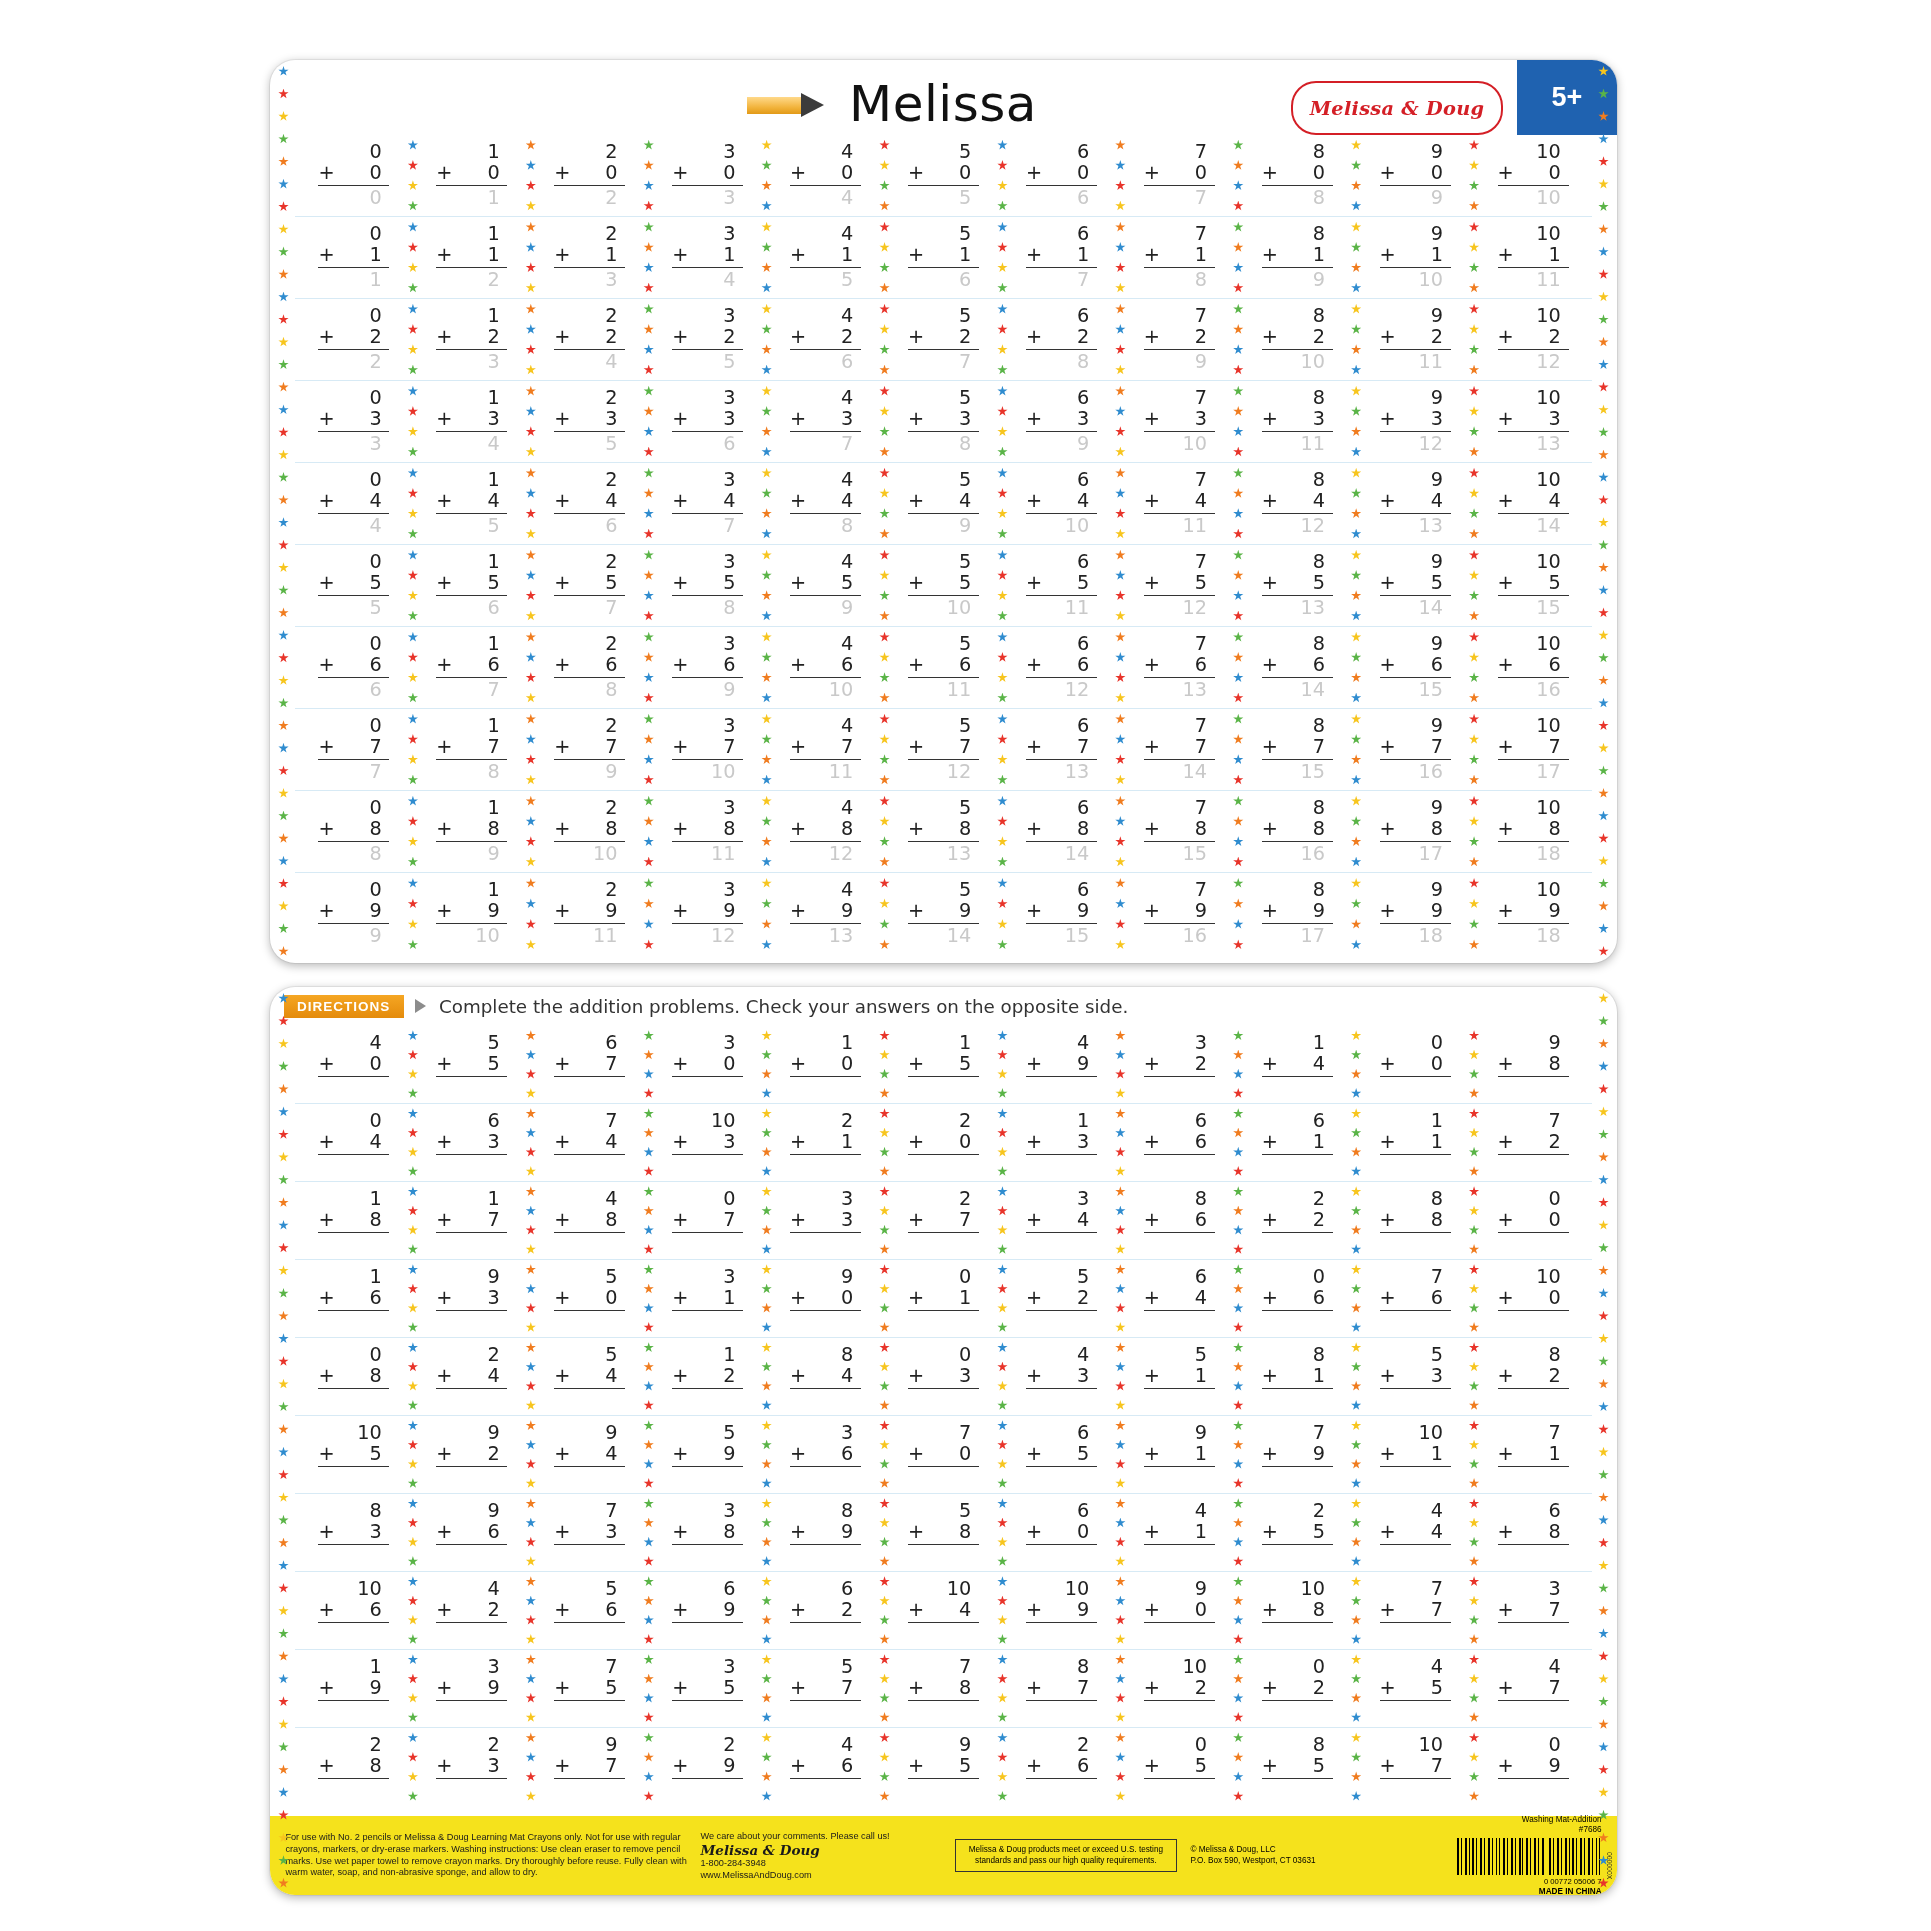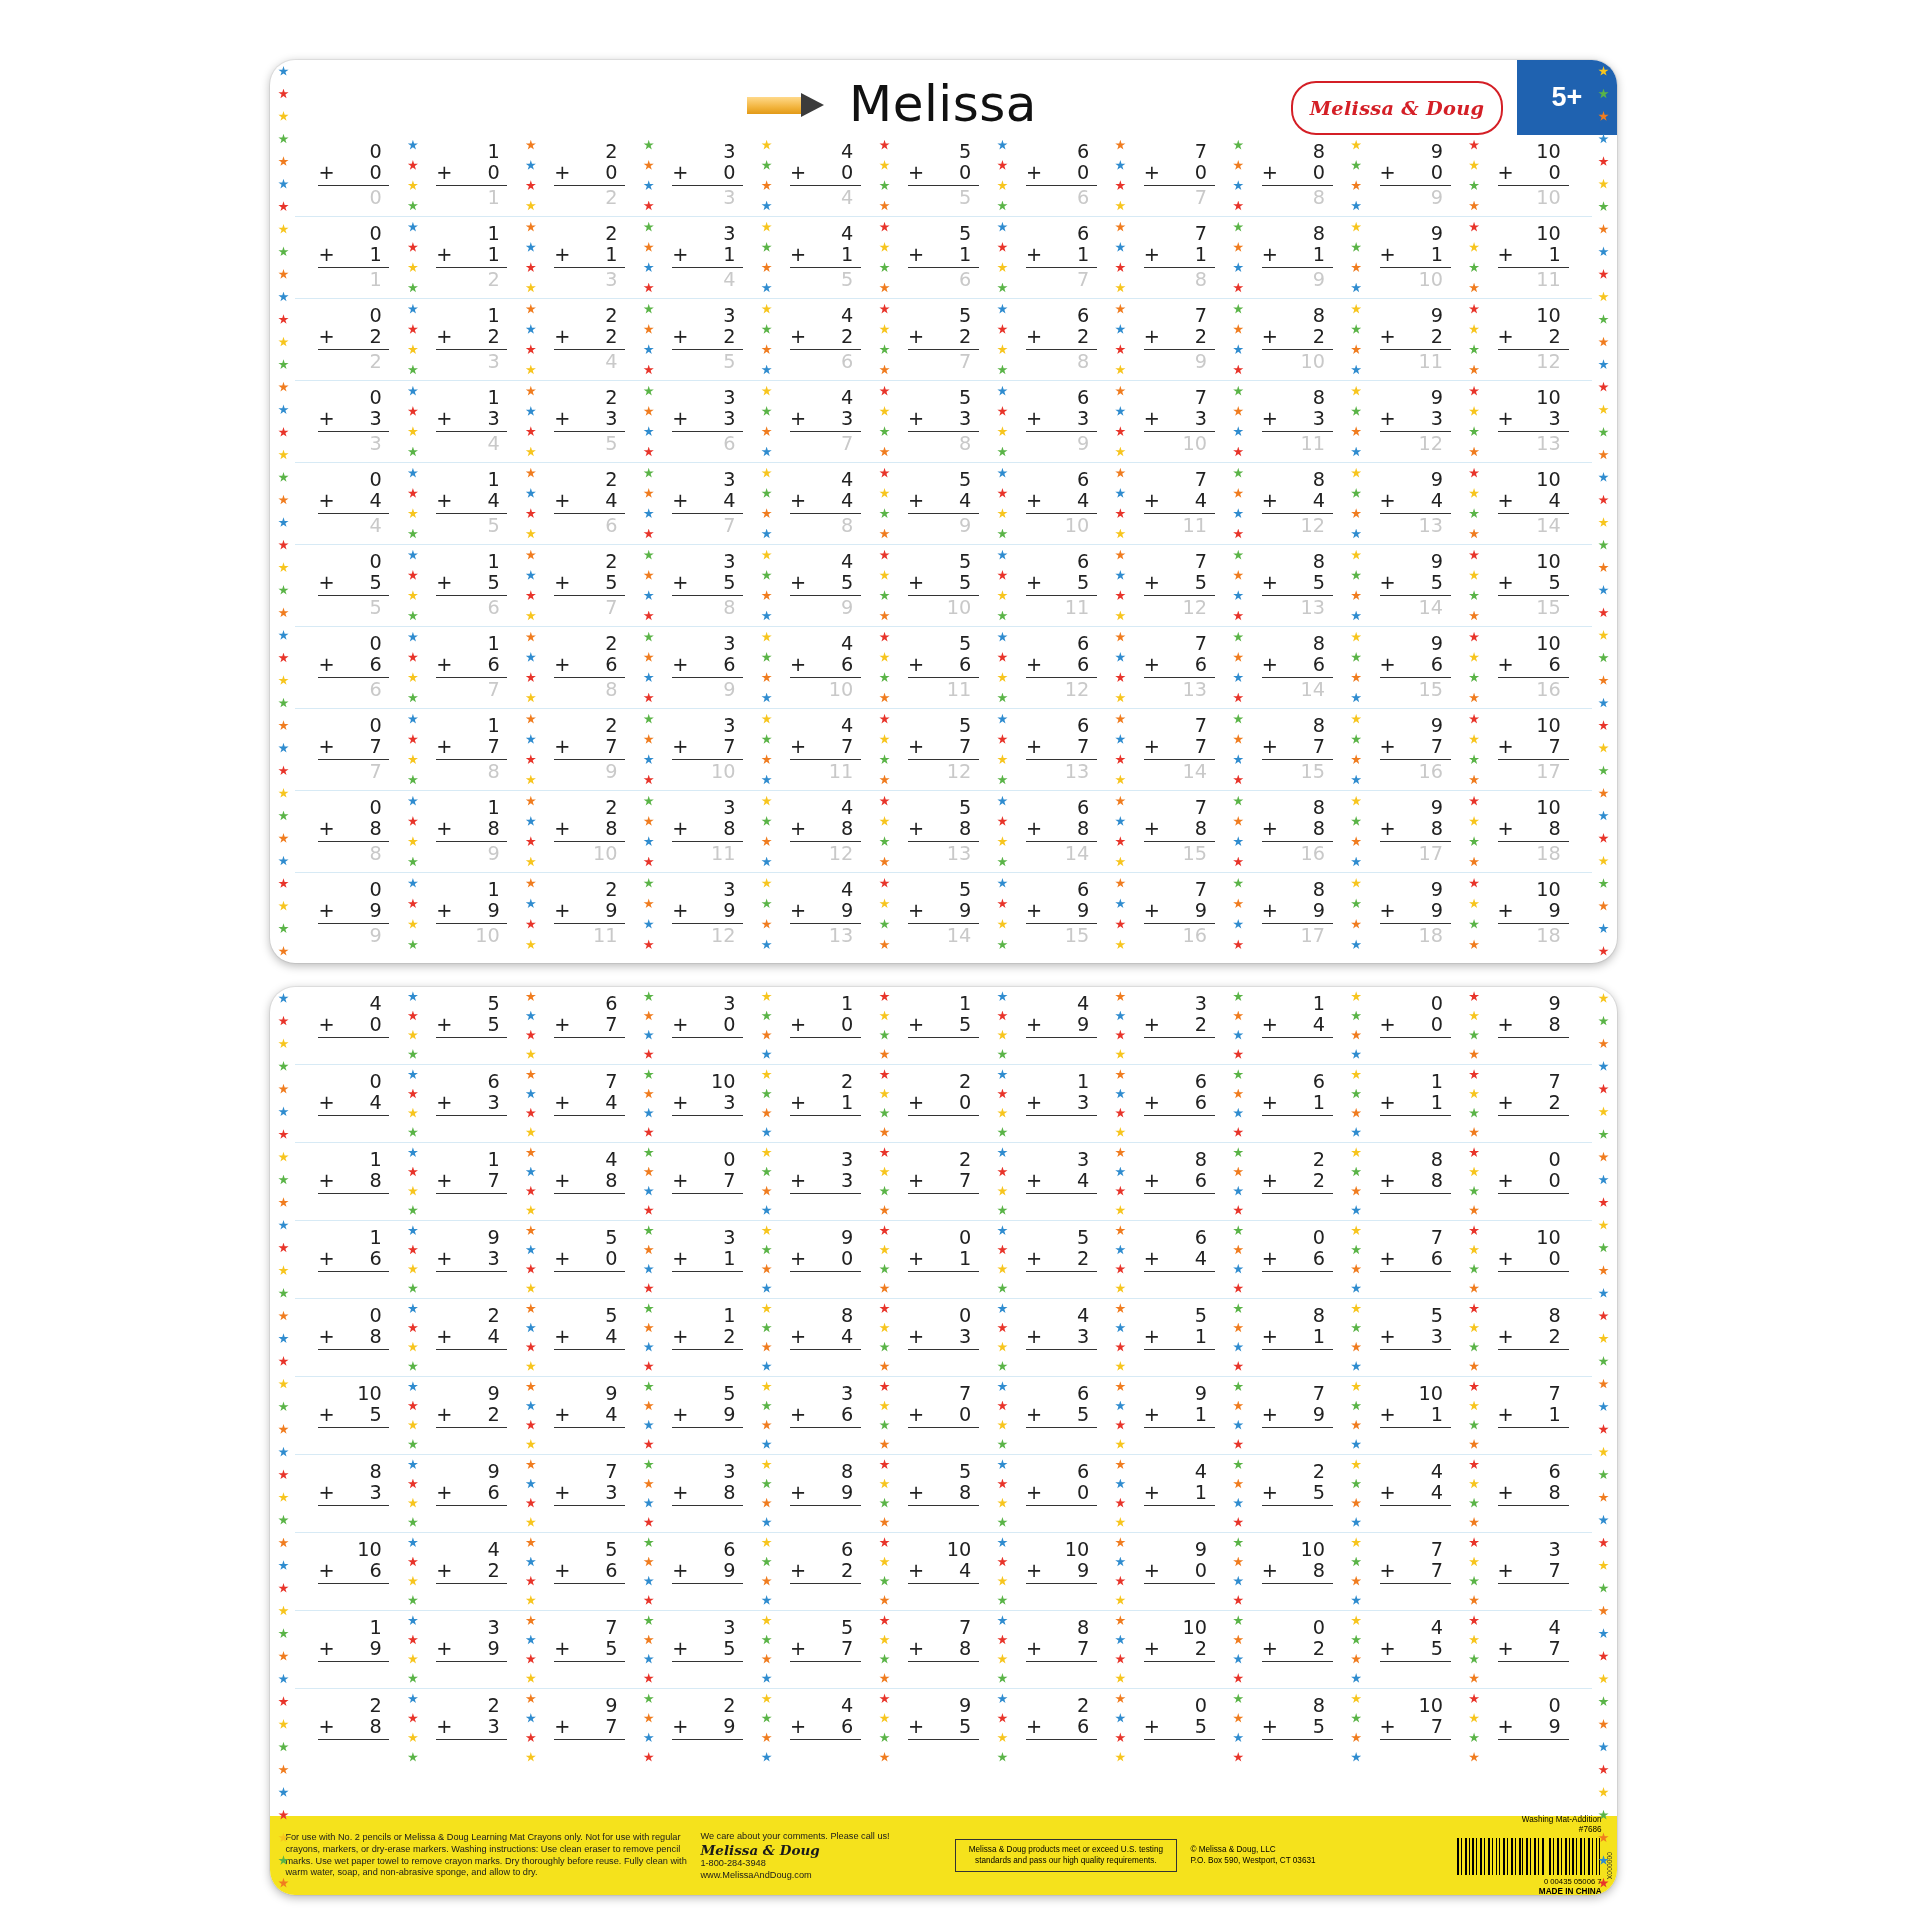--- a/index.html
+++ b/index.html
@@ -2101,20 +2101,25 @@
         <div class="star" style="background: rgb(247, 197, 30);"></div>
         <div class="star" style="background: rgb(90, 180, 71);"></div>
         <div class="star" style="background: rgb(240, 124, 31);"></div>
         <div class="star" style="background: rgb(47, 140, 207);"></div>
         <div class="star" style="background: rgb(232, 52, 42);"></div>
       </div>
     </div>
 
   <div class="mat mat-back">
 
+    <div class="dirbar">
+      <div class="dir-tag">DIRECTIONS</div>
+      <div class="dir-arrow"></div>
+      <div class="dir-text">Complete the addition problems. Check your answers on the opposite side.</div>
+    </div>
 
     <div class="grid grid-back" id="back-grid">
         <div class="row row-back">
           <div class="cell">
             <div class="prob">
               <div class="top">4</div>
               <div class="bot">
                 <span>+</span>
                 <span>0</span>
               </div>
@@ -3952,21 +3957,21 @@
       </div>
       <div class="f-box">Melissa &amp; Doug products meet or exceed U.S. testing standards and pass our high quality requirements.</div>
       <div class="f-addr">
         <div>© Melissa &amp; Doug, LLC</div>
         <div>P.O. Box 590, Westport, CT 03631</div>
       </div>
       <div class="f-right">
         <div class="lbl">Washing Mat-Addition</div>
         <div class="lbl">#7686</div>
         <div class="barcode"></div>
-        <div class="code">0 00435 05006 7</div>
+        <div class="code">0 00772 05006 7</div>
         <div class="made">MADE IN CHINA</div>
       </div>
       <div class="vert-code">000000X</div>
     </div>
   <div class="mat-sidestars" style="left: 5.8px;">
         <div class="star" style="background: rgb(47, 140, 207);"></div>
         <div class="star" style="background: rgb(232, 52, 42);"></div>
         <div class="star" style="background: rgb(247, 197, 30);"></div>
         <div class="star" style="background: rgb(90, 180, 71);"></div>
         <div class="star" style="background: rgb(240, 124, 31);"></div>

